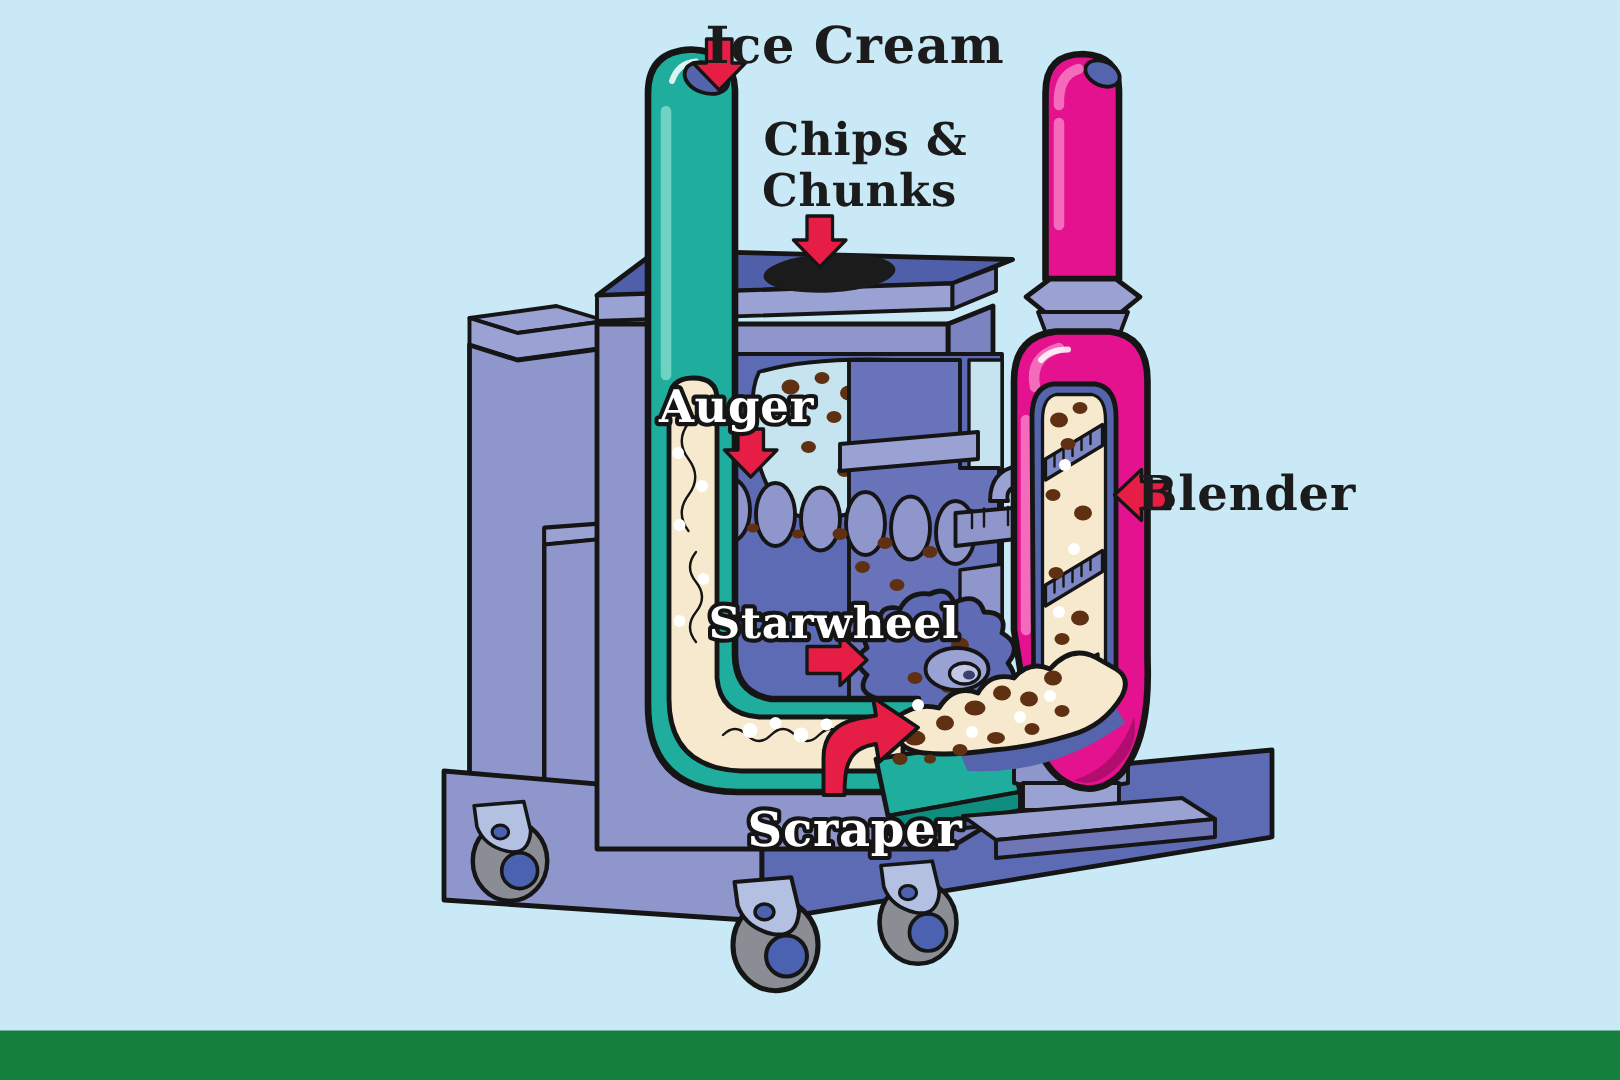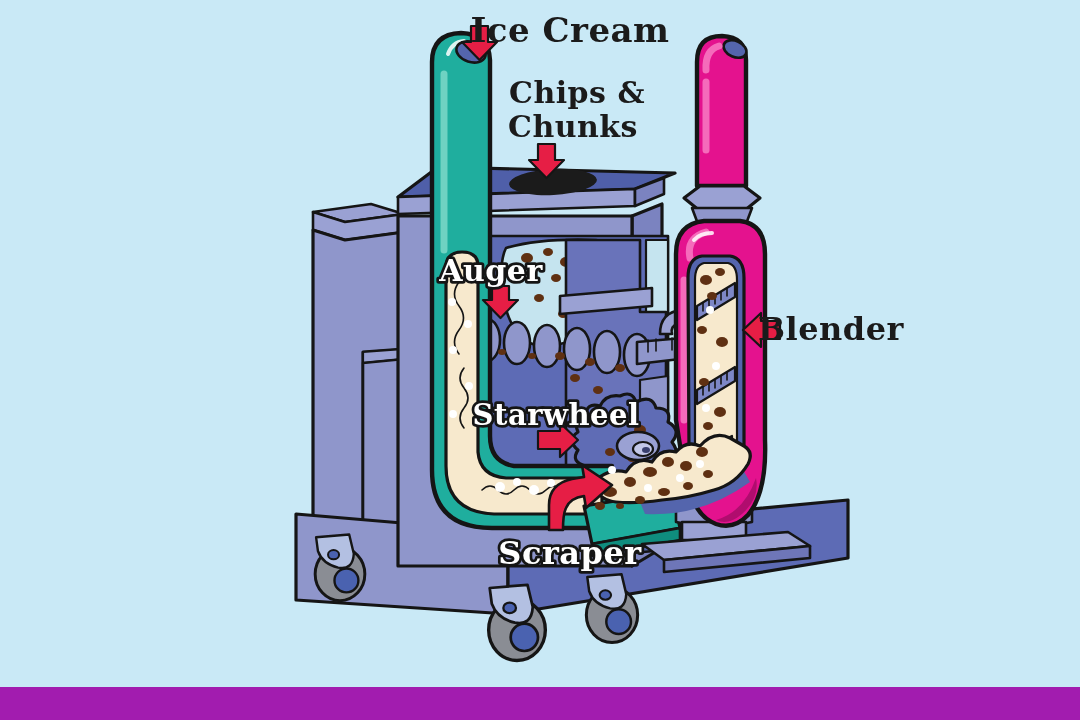--- a/index.html
+++ b/index.html
@@ -1,16 +1,16 @@
 <!DOCTYPE html>
 <html style="--c-background: #c9e9f6; --c-machine_light: #9aa1d3; --c-machine_mid: #8f96cb; --c-machine_side: #7b83c0; --c-machine_dark: #5465ad; --c-lid_top: #4f5fa9; --c-recess_blue: #5d6bb5; --c-inner_cyan: #c5e4ef; --c-tube_teal: #1fae9e; --c-teal_dark: #0f8d7e; --c-blender_pink: #e4128e; --c-pink_highlight: #f56bbb; --c-pink_shadow: #b00d6e; --c-ice_cream_cream: #f7e9cd; --c-chip_brown: #5f3012; --c-arrow_color: #e61e45; --c-wheel_gray: #8a8d94; --c-wheel_blue: #4a62b0; --c-dark_text: #1b1b1b; --c-light_text: #ffffff;"><head>
 <meta charset="utf-8">
 <style>
   html,body{margin:0;padding:0;background:#ffffff;}
-  .stage{position:relative;width:1080px;height:720px;background:#a21caf;overflow:hidden;}
+  .stage{position:relative;width:1080px;height:720px;background:#15803d;overflow:hidden;}
   svg{position:absolute;left:0;top:0;display:block;}
   .st{stroke:#151515;stroke-linejoin:round;stroke-linecap:round;}.sw2{stroke-width:2.2}.sw25{stroke-width:2.6}.sw3{stroke-width:3.2}.sw4{stroke-width:4.4}
   .fBg{fill:var(--c-background,#c9e9f6)}
   .fLight{fill:var(--c-machine_light,#9aa1d3)}
   .fMid{fill:var(--c-machine_mid,#8f96cb)}
   .fSide{fill:var(--c-machine_side,#7b83c0)}
   .fDark{fill:var(--c-machine_dark,#5465ad)}
   .fTop{fill:var(--c-lid_top,#4f5fa9)}
   .fRecess{fill:var(--c-recess_blue,#5d6bb5)}
   .fCyan{fill:var(--c-inner_cyan,#c5e4ef)}

